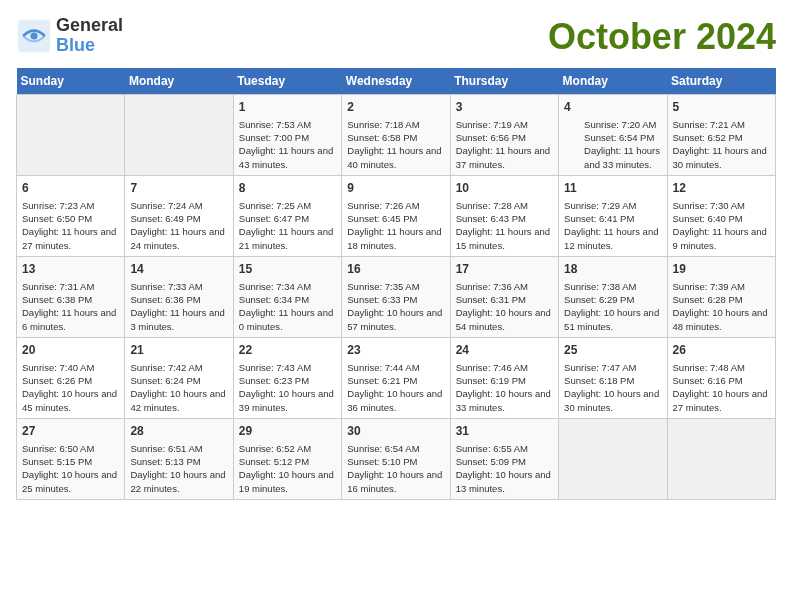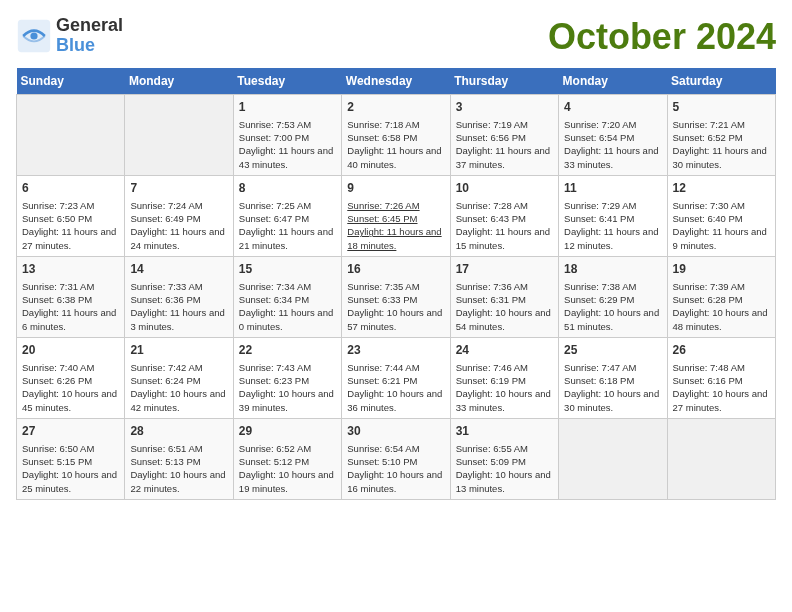--- a/index.html
+++ b/index.html
@@ -126,21 +126,21 @@
 Daylight: 11 hours and 40 minutes.</div>
         </td>
         <td>
           <span class="day-num">3</span>
           <div class="day-info" style="white-space: pre-line;">Sunrise: 7:19 AM
 Sunset: 6:56 PM
 Daylight: 11 hours and 37 minutes.</div>
         </td>
         <td>
           <span class="day-num">4</span>
-          <div class="day-info" style="white-space: pre-line;">Sunrise: 7:20 AM
+          <div class="day-info" style="white-space: pre-line; margin-left: 20px;">Sunrise: 7:20 AM
 Sunset: 6:54 PM
 Daylight: 11 hours and 33 minutes.</div>
         </td>
         <td>
           <span class="day-num">5</span>
           <div class="day-info" style="white-space: pre-line;">Sunrise: 7:21 AM
 Sunset: 6:52 PM
 Daylight: 11 hours and 30 minutes.</div>
         </td>
       </tr>
@@ -158,21 +158,21 @@
 Daylight: 11 hours and 24 minutes.</div>
         </td>
         <td>
           <span class="day-num">8</span>
           <div class="day-info" style="white-space: pre-line;">Sunrise: 7:25 AM
 Sunset: 6:47 PM
 Daylight: 11 hours and 21 minutes.</div>
         </td>
         <td>
           <span class="day-num">9</span>
-          <div class="day-info" style="white-space: pre-line; text-decoration: underline;">Sunrise: 7:26 AM
+          <div class="day-info" style="white-space: pre-line;">Sunrise: 7:26 AM
 Sunset: 6:45 PM
 Daylight: 11 hours and 18 minutes.</div>
         </td>
         <td>
           <span class="day-num">10</span>
           <div class="day-info" style="white-space: pre-line;">Sunrise: 7:28 AM
 Sunset: 6:43 PM
 Daylight: 11 hours and 15 minutes.</div>
         </td>
         <td>

